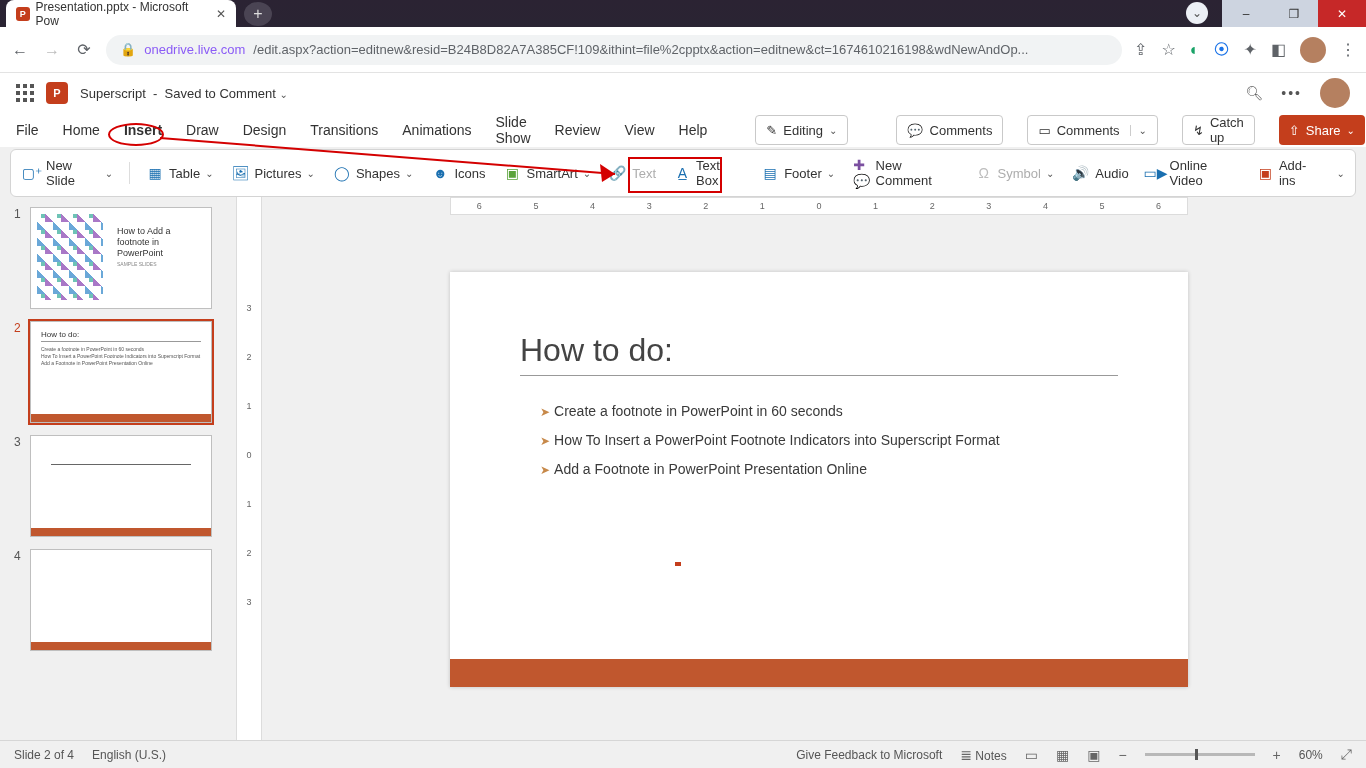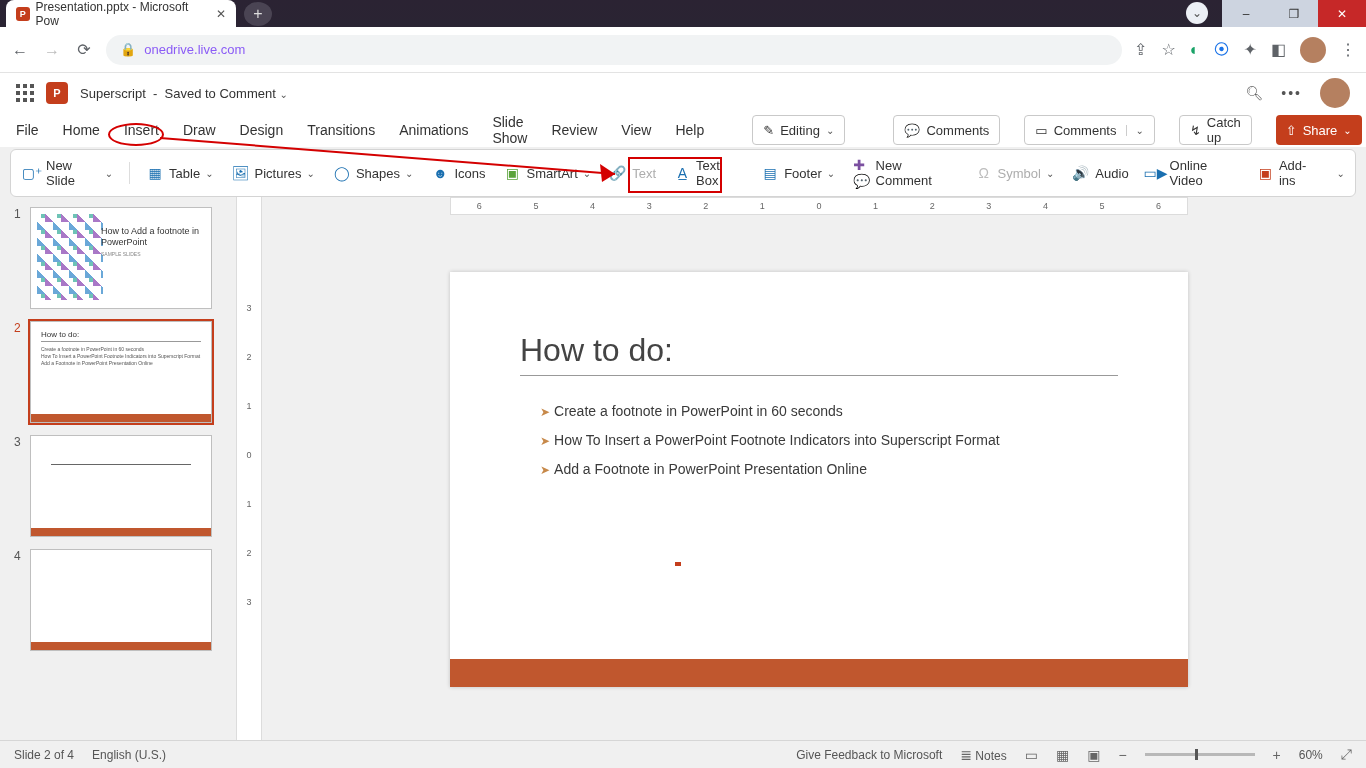--- a/index.html
+++ b/index.html
@@ -55,21 +55,21 @@
   .thumb{display:flex;gap:6px;margin-bottom:12px}
   .tn{font-size:12px;color:#555;width:10px}
   .tslide{width:182px;height:102px;background:#fff;border:1px solid #bfbfbf;position:relative;overflow:hidden}
   .tslide.sel{outline:2px solid #c43e1c;outline-offset:0}
   .tslide .accent{position:absolute;bottom:0;left:0;right:0;height:8px;background:#c0572e}
   .ts1-icon{position:absolute;left:6px;top:6px;width:66px;height:86px;background:
       linear-gradient(45deg,#6aa8d8 25%,transparent 25%) 0 0/16px 16px,
       linear-gradient(45deg,#a978c7 25%,transparent 25%) 8px 8px/16px 16px,
       linear-gradient(45deg,#6ec3b6 25%,transparent 25%) 4px 4px/16px 16px,
       #fff}
-  .ts1-text{position:absolute;left:70px;top:18px;right:6px;font-size:9px;line-height:1.2;color:#333}
+  .ts1-text{position:absolute;left:86px;top:18px;right:6px;font-size:9px;line-height:1.2;color:#333}
   .ts2-body{position:absolute;left:10px;top:8px;right:10px}
   .ts2-h{font-size:8px;border-bottom:1px solid #999;padding-bottom:2px;margin-bottom:4px}
   .ts2-li{font-size:5px;color:#555;line-height:1.4}
   .ts3-line{position:absolute;left:20px;right:20px;top:28px;height:1px;background:#666}
   
   .vruler{width:26px;background:#fff;border-left:1px solid #dcdcdc;border-right:1px solid #dcdcdc;display:flex;flex-direction:column;align-items:center;font-size:9px;color:#666;padding-top:86px}
   .vtick{height:49px;display:flex;align-items:center}
   
   .canvas{flex:1;position:relative}
   .hruler{position:absolute;left:188px;top:0;width:738px;height:18px;background:#fff;border:1px solid #dcdcdc;font-size:9px;color:#666;display:flex;align-items:center;overflow:hidden}
@@ -107,20 +107,21 @@
   </div>
 </div>
 
 <div class="addr">
   <span class="nav-ic">←</span>
   <span class="nav-ic" style="color:#bdbdbd">→</span>
   <span class="nav-ic">⟳</span>
   <div class="urlbox">
     <span>🔒</span>
     <span class="domain">onedrive.live.com</span>
+      <span class="path">/edit.aspx?action=editnew&amp;resid=B24B8D82A7A385CF!109&amp;ithint=file%2cpptx&amp;action=editnew&amp;ct=1674610216198&amp;wdNewAndOp...</span>
   </div>
   <div class="addr-right">
     <span>⇪</span>
     <span>☆</span>
     <span style="color:#1aa368">◐</span>
     <span style="color:#1a73e8">⦿</span>
     <span>✦</span>
     <span>◧</span>
     <span class="avatar-sm"></span>
     <span>⋮</span>
@@ -146,21 +147,21 @@
   <div class="ppt-top-right">
     <span>🔍︎</span>
     <span style="letter-spacing:2px">•••</span>
     <span class="avatar"></span>
   </div>
 </div>
 
 <div class="menutabs">
   <span class="mt">File</span>
   <span class="mt">Home</span>
-  <span class="mt" style="font-weight:400">Insert</span>
+  <span class="mt" style="font-weight:700">Insert</span>
   <span class="mt">Draw</span>
   <span class="mt">Design</span>
   <span class="mt">Transitions</span>
   <span class="mt">Animations</span>
   <span class="mt">Slide Show</span>
   <span class="mt">Review</span>
   <span class="mt">View</span>
   <span class="mt">Help</span>
   <span style="width:20px"></span>
   <span class="pill">

